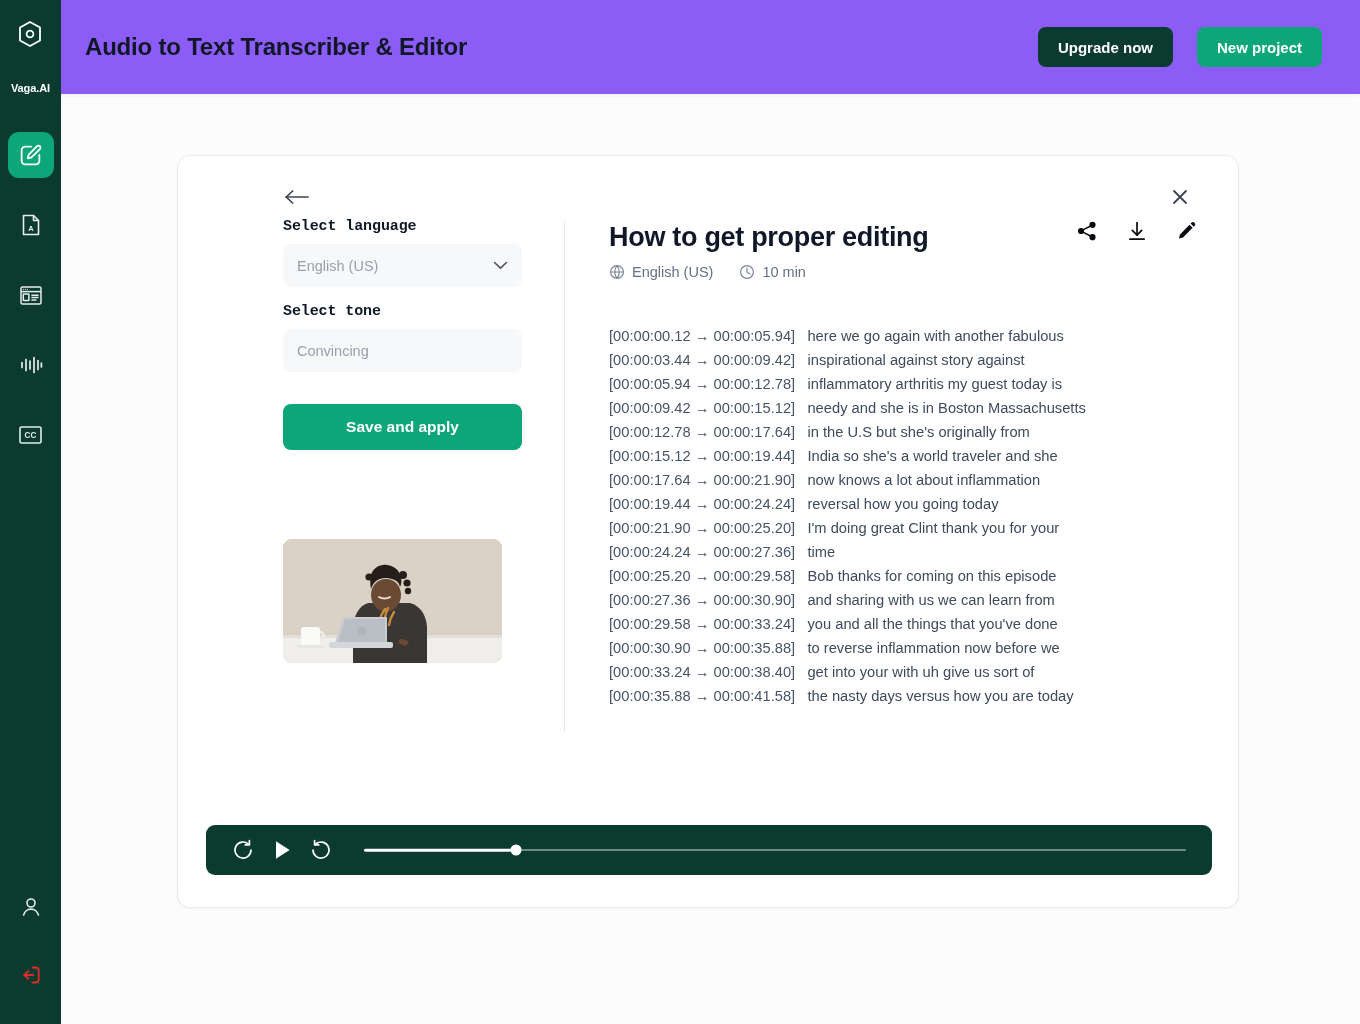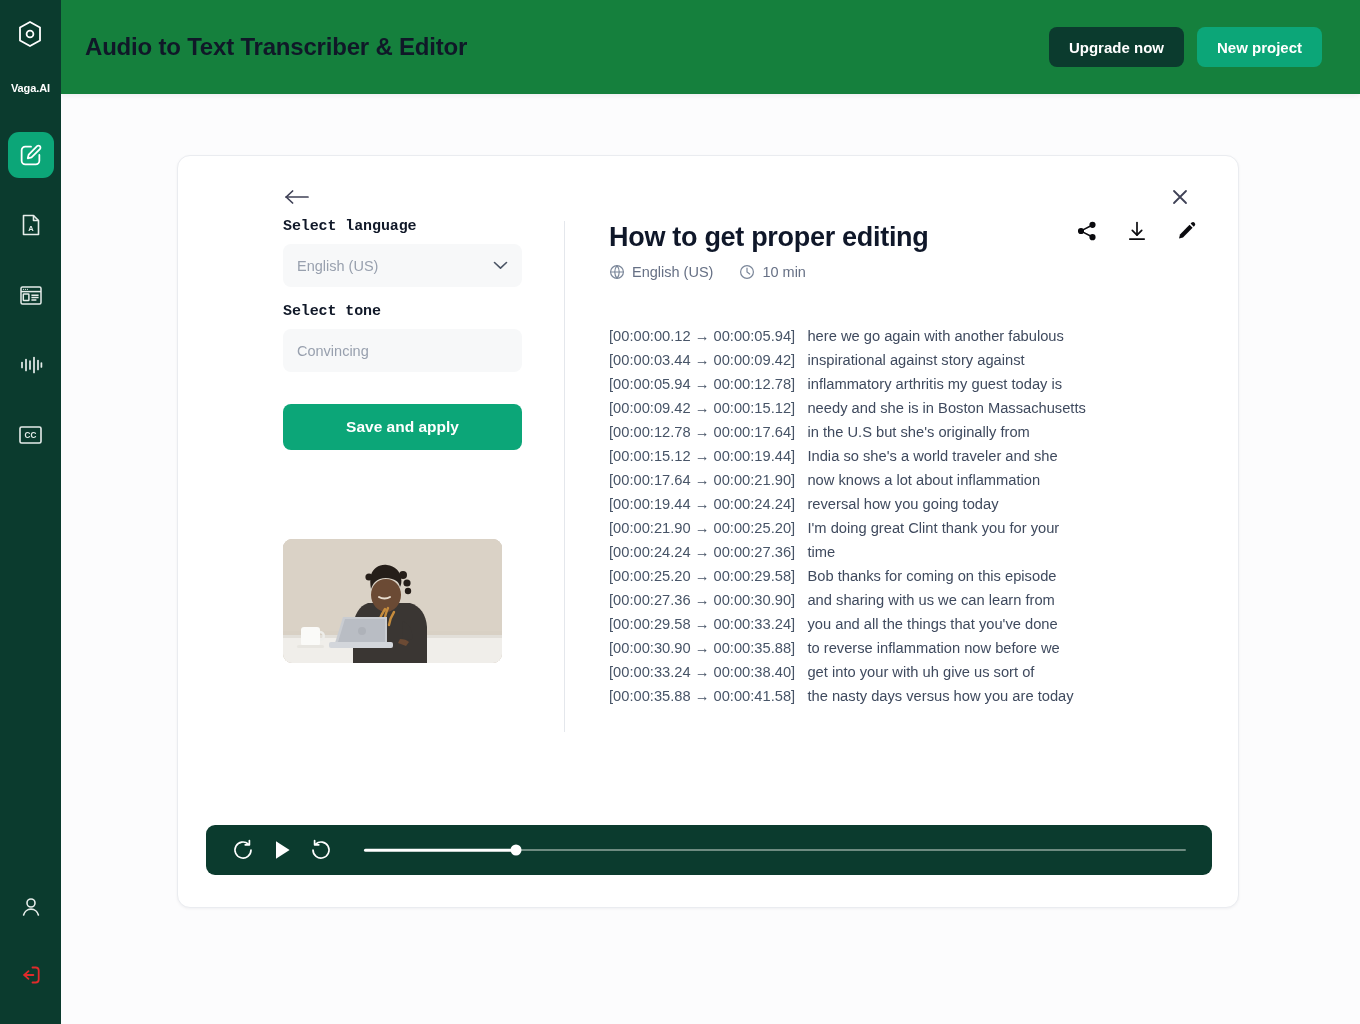--- a/index.html
+++ b/index.html
@@ -41,31 +41,31 @@
     margin-top: auto; display: flex; flex-direction: column;
     align-items: center; width: 100%;
   }
   .nav-item.bottom { margin-bottom: 22px; }
   .nav-item.logout { margin-bottom: 26px; }
 
   
   .main { flex: 1; height: 1024px; position: relative; background: #FCFCFD; }
 
   .topbar {
-    height: 94px; background: #15803d;
+    height: 94px; background: #8b5cf6;
     display: flex; align-items: center;
     padding: 0 38px 0 24px;
     box-shadow: 0 2px 5px rgba(16,24,40,0.055);
     position: relative; z-index: 3;
   }
   .app-title {
     font-size: 24px; font-weight: bold; color: #101828;
     letter-spacing: -0.2px;
   }
-  .topbar-actions { margin-left: auto; display: flex; align-items: center; gap: 13px; }
+  .topbar-actions { margin-left: auto; display: flex; align-items: center; gap: 24px; }
   .btn {
     border: none; border-radius: 8px; cursor: pointer;
     font-family: inherit; font-size: 15px; font-weight: bold;
     color: #ffffff; padding: 0 20px; height: 40px;
     display: inline-flex; align-items: center; justify-content: center;
     white-space: nowrap;
   }
   .btn-upgrade { background: #0B3B2E; }
   .btn-new { background: #0CA678; }
 

